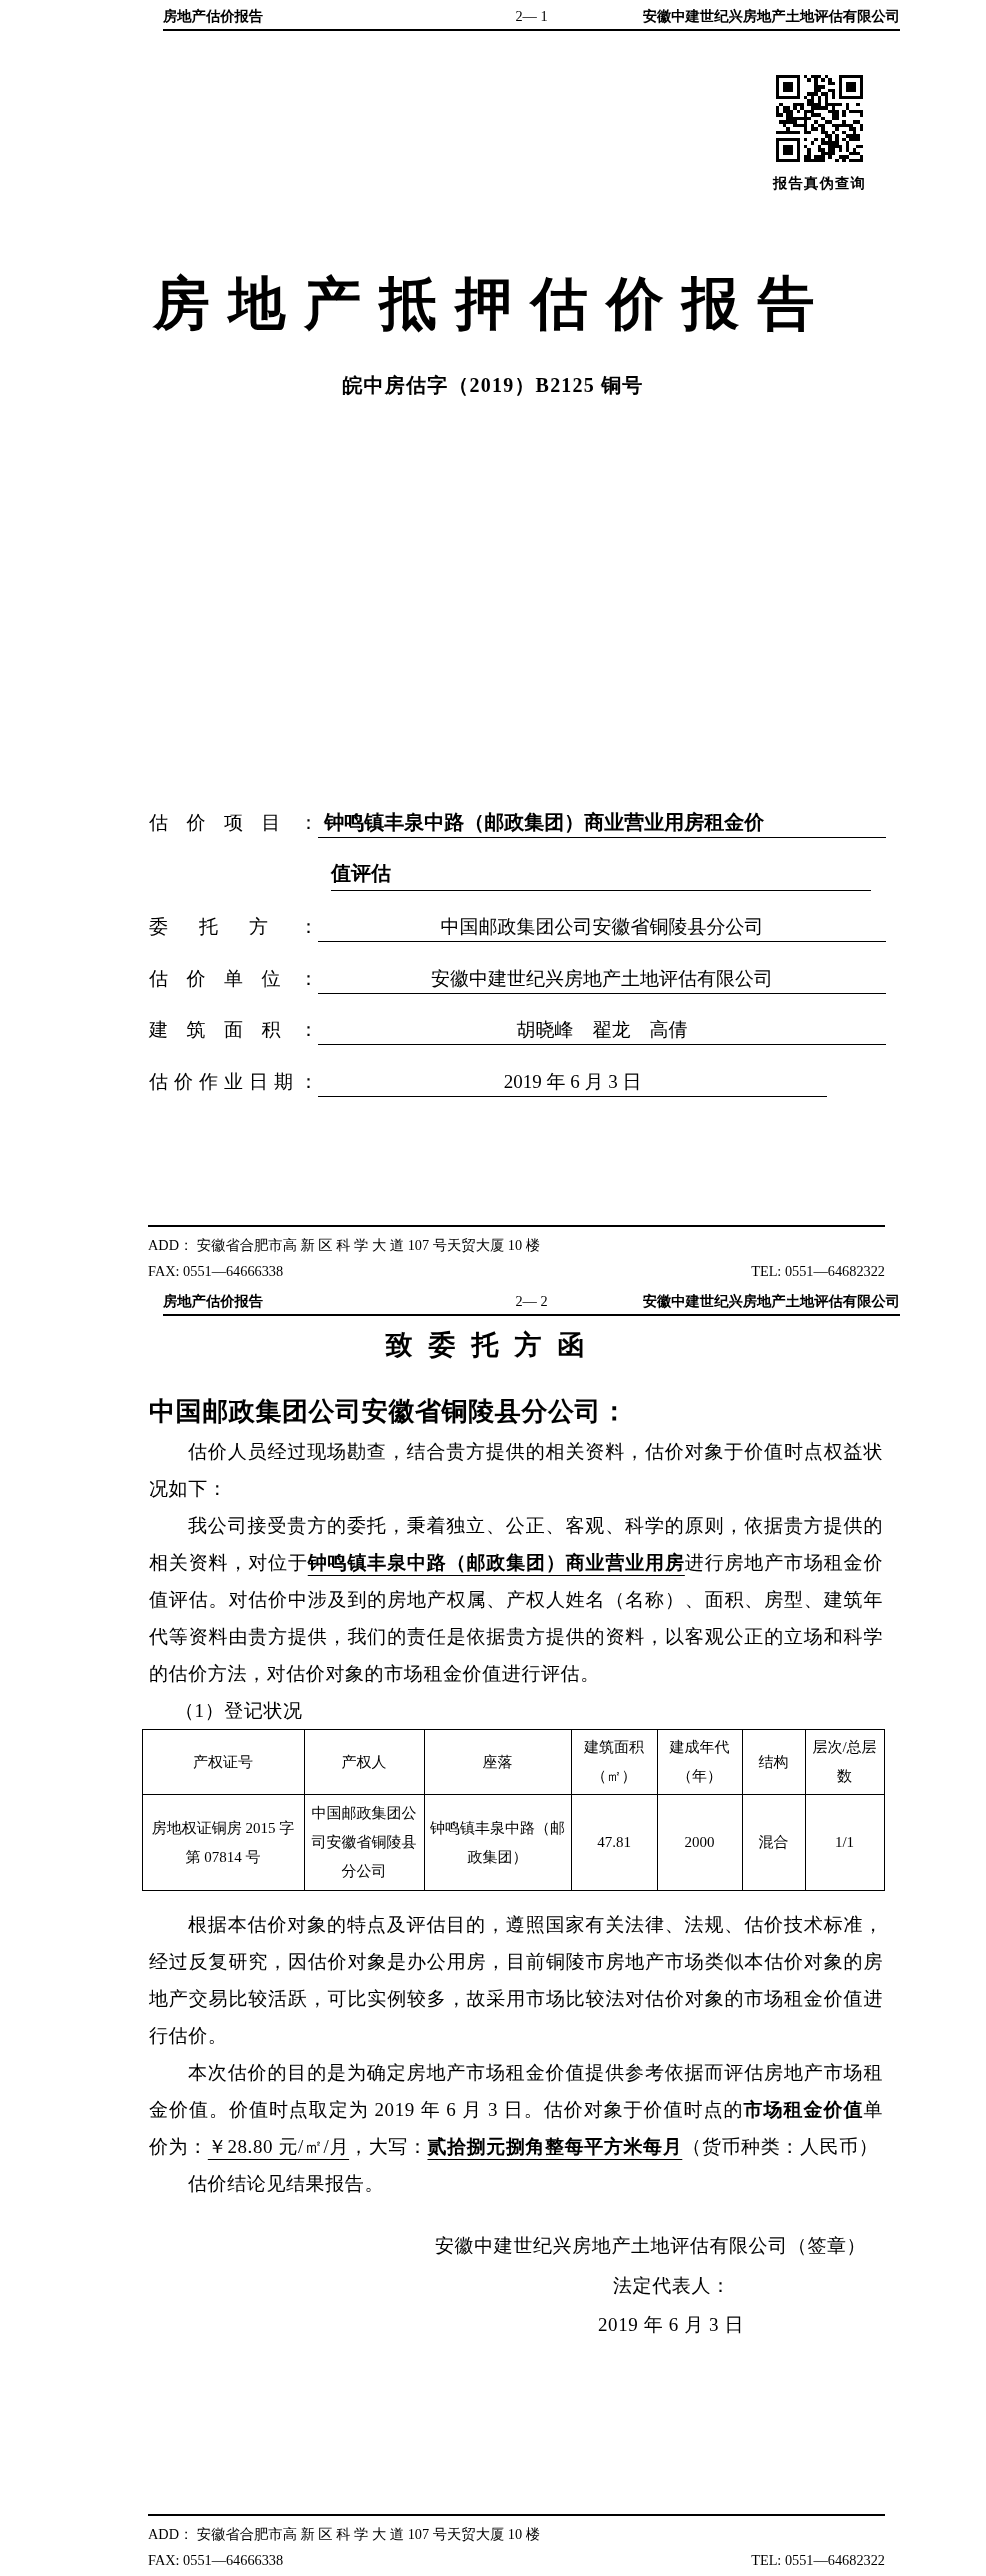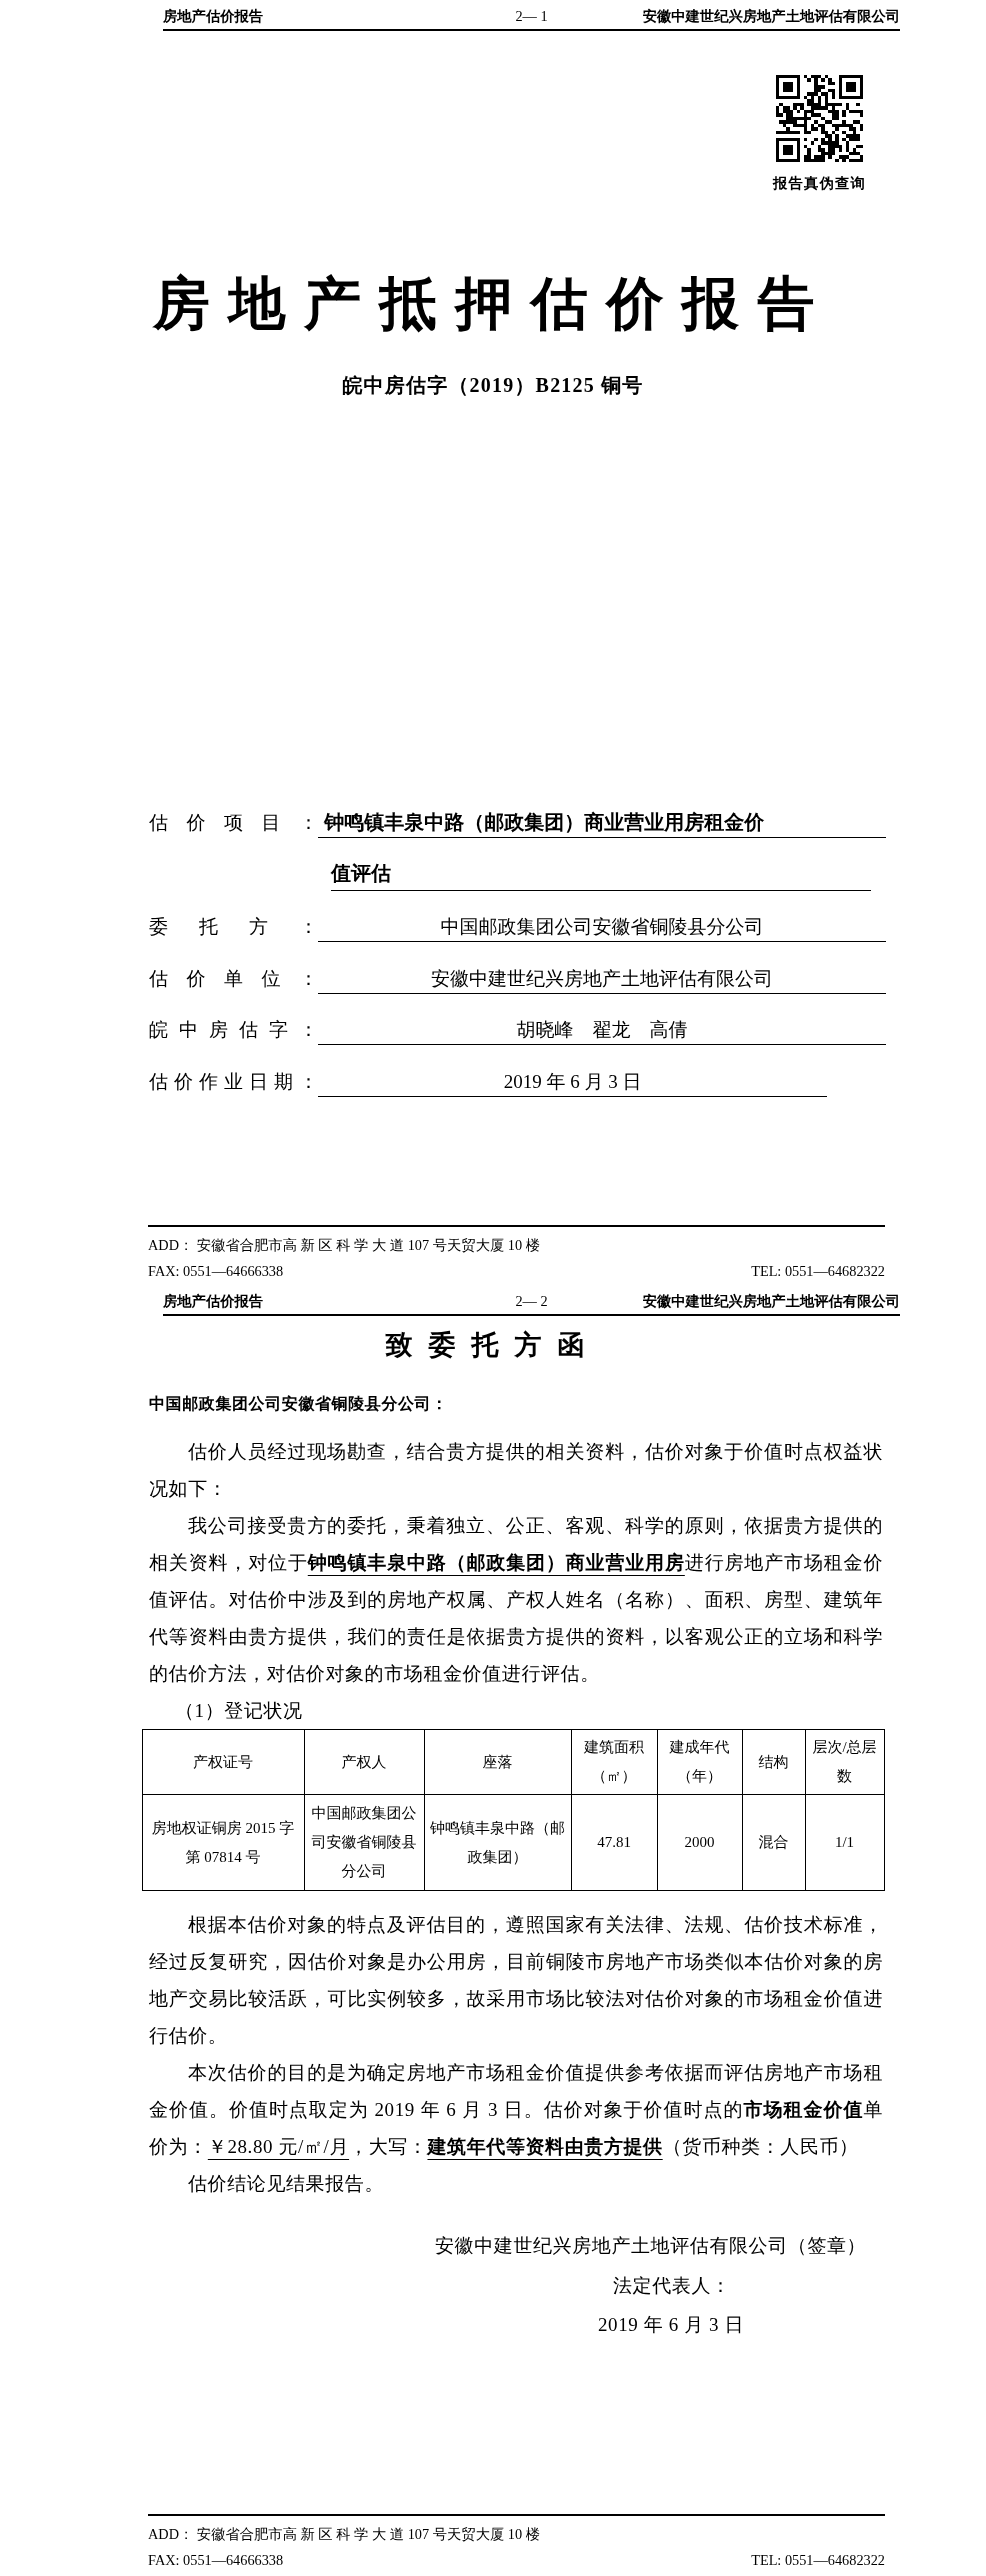--- a/index.html
+++ b/index.html
@@ -31,21 +31,21 @@
   .fvalue{flex:1;border-bottom:1.9px solid #000;font-size:19px;line-height:29px;
           text-align:center;white-space:pre;}
   .fvalue.first{font-weight:bold;text-align:left;padding-left:6.2px;font-size:20px;}
   .frow2{margin-left:182px;width:540px;border-bottom:1.9px solid #000;font-size:20px;
          font-weight:bold;line-height:29px;height:31px;margin-bottom:20.5px;}
   .fvalue.short{margin-right:59px;}
 
   
   .lettertitle{left:-29px;top:1327px;width:1044px;text-align:center;font-size:27px;
                font-weight:bold;letter-spacing:16px;white-space:nowrap;}
-  .addressee{left:149px;top:1394px;font-size:16px;font-weight:bold;letter-spacing:0.6px;}
+  .addressee{left:149px;top:1394px;font-size:26px;font-weight:bold;letter-spacing:0.6px;}
   .body{left:149px;top:1433px;width:734px;font-size:19px;line-height:37px;
         text-align:justify;letter-spacing:0.6px;}
   .body p{margin:0;text-indent:39px;}
   .body p.sec{text-indent:26px;}
   .b{font-weight:bold;}
   .u{text-decoration:underline;text-underline-offset:5.6px;text-decoration-thickness:1.2px;}
 
   table.reg{width:743px;margin-left:-7.5px;border-collapse:collapse;table-layout:fixed;
             text-align:center;font-size:15px;letter-spacing:0;border-top:1.2px solid #000;
             border-bottom:1.2px solid #000;}
@@ -402,21 +402,21 @@
     <div class="frow2">值评估</div>
     <div class="frow">
       <span class="flabel">委托方：</span>
       <span class="fvalue">中国邮政集团公司安徽省铜陵县分公司</span>
     </div>
     <div class="frow">
       <span class="flabel">估价单位：</span>
       <span class="fvalue">安徽中建世纪兴房地产土地评估有限公司</span>
     </div>
     <div class="frow">
-      <span class="flabel">皖中房估字：</span>
+      <span class="flabel">建筑面积：</span>
       <span class="fvalue">胡晓峰    翟龙    高倩</span>
     </div>
     <div class="frow">
       <span class="flabel">估价作业日期：</span>
       <span class="fvalue short">2019 年 6 月 3 日</span>
     </div>
   </div>
 
   <div class="abs runftr" style="top:1225px;">
     <div class="addline">ADD： 安徽省合肥市高 新 区 科 学 大 道 107 号天贸大厦 10 楼</div>
@@ -466,21 +466,21 @@
         <td>钟鸣镇丰泉中路（邮政集团）</td>
         <td>47.81</td>
         <td>2000</td>
         <td>混合</td>
         <td>1/1</td>
       </tr>
     </tbody>
       </table>
 
     <p style="margin-top:15px;">根据本估价对象的特点及评估目的，遵照国家有关法律、法规、估价技术标准，经过反复研究，因估价对象是办公用房，目前铜陵市房地产市场类似本估价对象的房地产交易比较活跃，可比实例较多，故采用市场比较法对估价对象的市场租金价值进行估价。</p>
-    <p><span>本次估价的目的是为确定房地产市场租金价值提供参考依据而评估房地产市场租金价值。价值时点取定为 2019 年 6 月 3 日。估价对象于价值时点的</span><span class="b">市场租金价值</span><span>单价为：</span><span class="u">￥28.80 元/㎡/月</span><span>，大写：</span><span class="b u">建筑年代等资料由贵方提供</span><span>（货币种类：人民币）</span></p>
+    <p><span>本次估价的目的是为确定房地产市场租金价值提供参考依据而评估房地产市场租金价值。价值时点取定为 2019 年 6 月 3 日。估价对象于价值时点的</span><span class="b">市场租金价值</span><span>单价为：</span><span class="u">￥28.80 元/㎡/月</span><span>，大写：</span><span class="b u">贰拾捌元捌角整每平方米每月</span><span>（货币种类：人民币）</span></p>
     <p>估价结论见结果报告。</p>
   </div>
 
   <div class="abs sig" style="left:407px;top:2233px;margin-left:28px;">安徽中建世纪兴房地产土地评估有限公司（签章）</div>
   <div class="abs sig" style="left:613px;top:2273px;">法定代表人：</div>
   <div class="abs sig" style="left:598px;top:2312px;">2019 年 6 月 3 日</div>
 
   <div class="abs runftr" style="top:2514px;">
     <div class="addline">ADD： 安徽省合肥市高 新 区 科 学 大 道 107 号天贸大厦 10 楼</div>
     <div class="row2">

